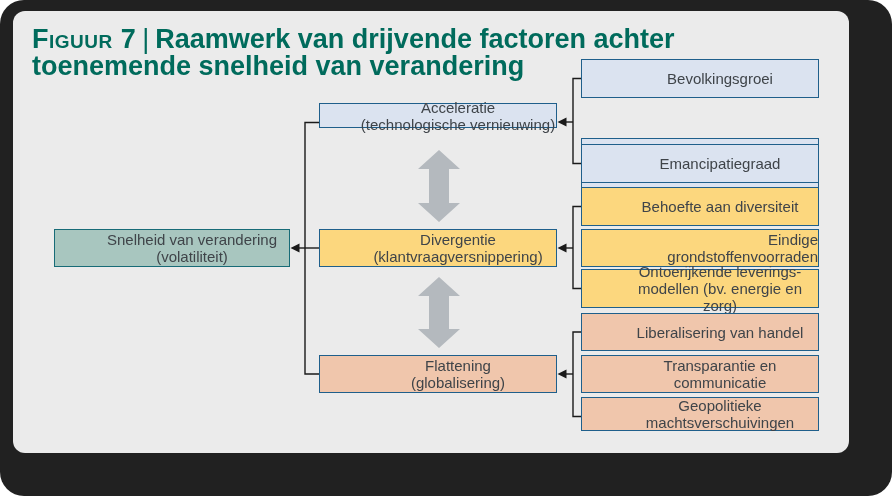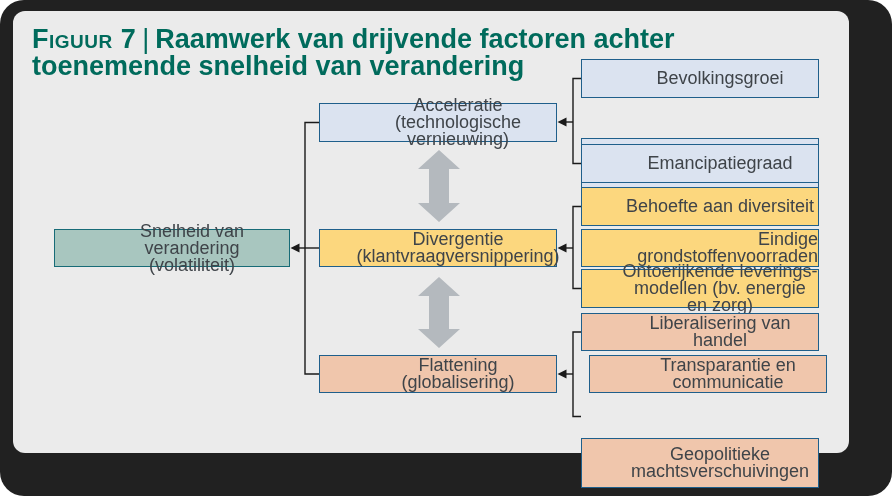--- a/index.html
+++ b/index.html
@@ -18,21 +18,21 @@
   }
   .title{
     position:absolute;left:32px;top:26px;width:795px;
     font-size:27px;font-weight:bold;color:#006b5c;line-height:27px;
   }
   .figlabel{font-variant:small-caps;letter-spacing:.5px;}
   .sep{padding:0 6px;font-weight:normal;}
   .box{
     position:absolute;box-sizing:border-box;width:238px;
     display:flex;flex-direction:column;justify-content:center;align-items:center;
-    text-align:center;color:#3f4449;font-size:18px;line-height:17px;
+    text-align:center;color:#3f4449;font-size:15px;line-height:17px;
     border:1.5px solid #1f5f8b;
     padding-left:40px;
   }
   .ln{display:block;}
   .blue{background:#dbe3f0;}
   .yellow{background:#fcd77e;}
   .salmon{background:#f0c6ac;}
   .green{background:#a8c6bf;border-color:#176b77;width:236px;}
   svg.overlay{position:absolute;left:0;top:0;pointer-events:none;}
   .cline{stroke:#1a1a1a;stroke-width:1.4;fill:none;}
@@ -78,21 +78,21 @@
 
     <polygon class="garrow" points="439,150 460,169 449,169 449,203 460,203 439,222 418,203 429,203 429,169 418,169"></polygon>
     <polygon class="garrow" points="439,277 460,296 449,296 449,329 460,329 439,348 418,329 429,329 429,296 418,296"></polygon>
   </svg>
 
   <div class="box green" style="left:54px;top:229px;height:38px;">
     <span class="ln">Snelheid van verandering</span>
     <span class="ln">(volatiliteit)</span>
   </div>
 
-  <div class="box blue" style="left:319px;top:103px;height:39px;">
+  <div class="box blue" style="left:319px;top:103px;height:25px;">
     <span class="ln">Acceleratie</span>
     <span class="ln">(technologische vernieuwing)</span>
   </div>
   <div class="box yellow" style="left:319px;top:229px;height:38px;">
     <span class="ln">Divergentie</span>
     <span class="ln">(klantvraagversnippering)</span>
   </div>
   <div class="box salmon" style="left:319px;top:355px;height:38px;">
     <span class="ln">Flattening</span>
     <span class="ln">(globalisering)</span>
@@ -116,21 +116,21 @@
     <span class="ln">grondstoffenvoorraden</span>
   </div>
   <div class="box yellow" style="left:581px;top:269px;height:39px;">
     <span class="ln">Ontoerijkende leverings-</span>
     <span class="ln">modellen (bv. energie en zorg)</span>
   </div>
 
   <div class="box salmon" style="left:581px;top:313px;height:38px;">
     <span class="ln">Liberalisering van handel</span>
   </div>
-  <div class="box salmon" style="left:581px;top:355px;height:38px;margin-left:8px;">
+  <div class="box salmon" style="left:581px;top:355px;height:38px;">
     <span class="ln">Transparantie en</span>
     <span class="ln">communicatie</span>
   </div>
-  <div class="box salmon" style="left:581px;top:397px;height:50px;margin-top:41px;">
+  <div class="box salmon" style="left:581px;top:397px;height:34px;">
     <span class="ln">Geopolitieke</span>
     <span class="ln">machtsverschuivingen</span>
   </div>
 </div>
 
 </body></html>

